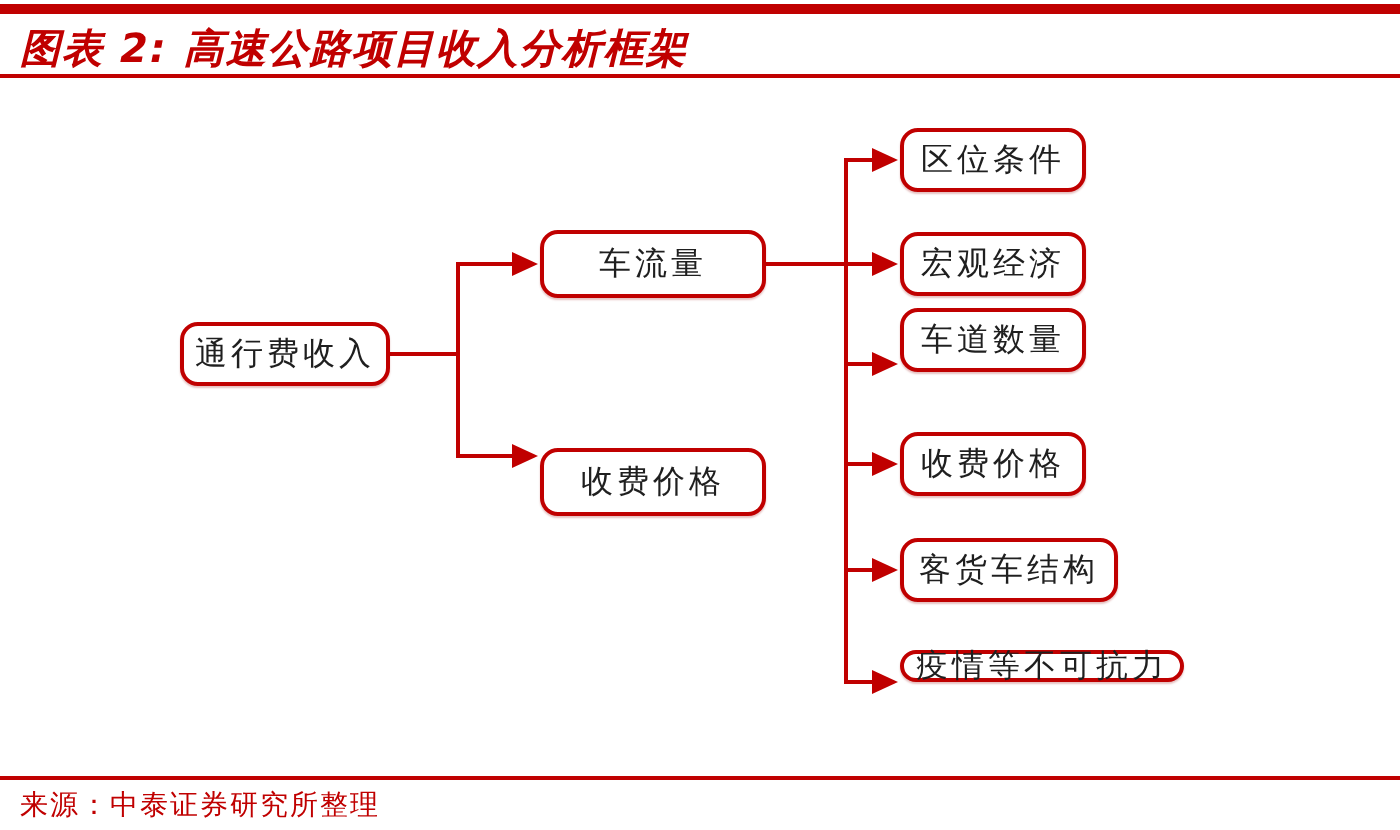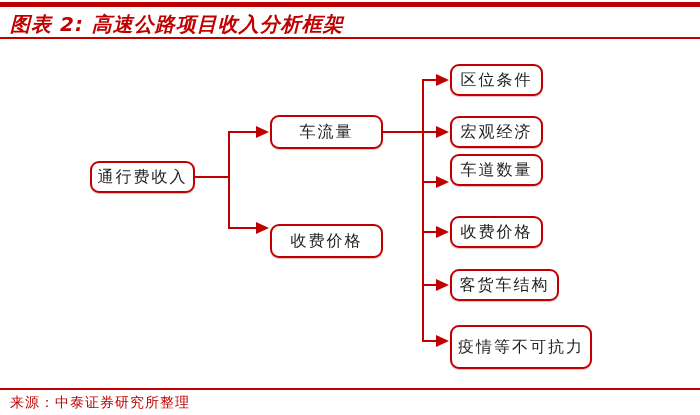--- a/index.html
+++ b/index.html
@@ -97,19 +97,19 @@
     <div class="node" style="left:270px; top:115px; width:113px; height:34px;">车流量</div>
 
     <div class="node" style="left:90px; top:161px; width:105px; height:32px;">通行费收入</div>
     <div class="node" style="left:270px; top:224px; width:113px; height:34px;">收费价格</div>
 
     <div class="node" style="left:450px; top:64px; width:93px; height:32px;">区位条件</div>
     <div class="node" style="left:450px; top:116px; width:93px; height:32px;text-align:center;">宏观经济</div>
     <div class="node" style="left:450px; top:154px; width:93px; height:32px;">车道数量</div>
     <div class="node" style="left:450px; top:216px; width:93px; height:32px;">收费价格</div>
     <div class="node" style="left:450px; top:269px; width:109px; height:32px;">客货车结构</div>
-    <div class="node" style="left:450px; top:325px; width:142px; height:44px;">疫情等不可抗力</div>
+    <div class="node" style="left:450px; top:325px; width:142px; height:16px;">疫情等不可抗力</div>
   </div>
 
   <div class="rule rule-bottom"></div>
   <div class="source-note">来源：中泰证券研究所整理</div>
 
 </div>
 
 </body></html>

